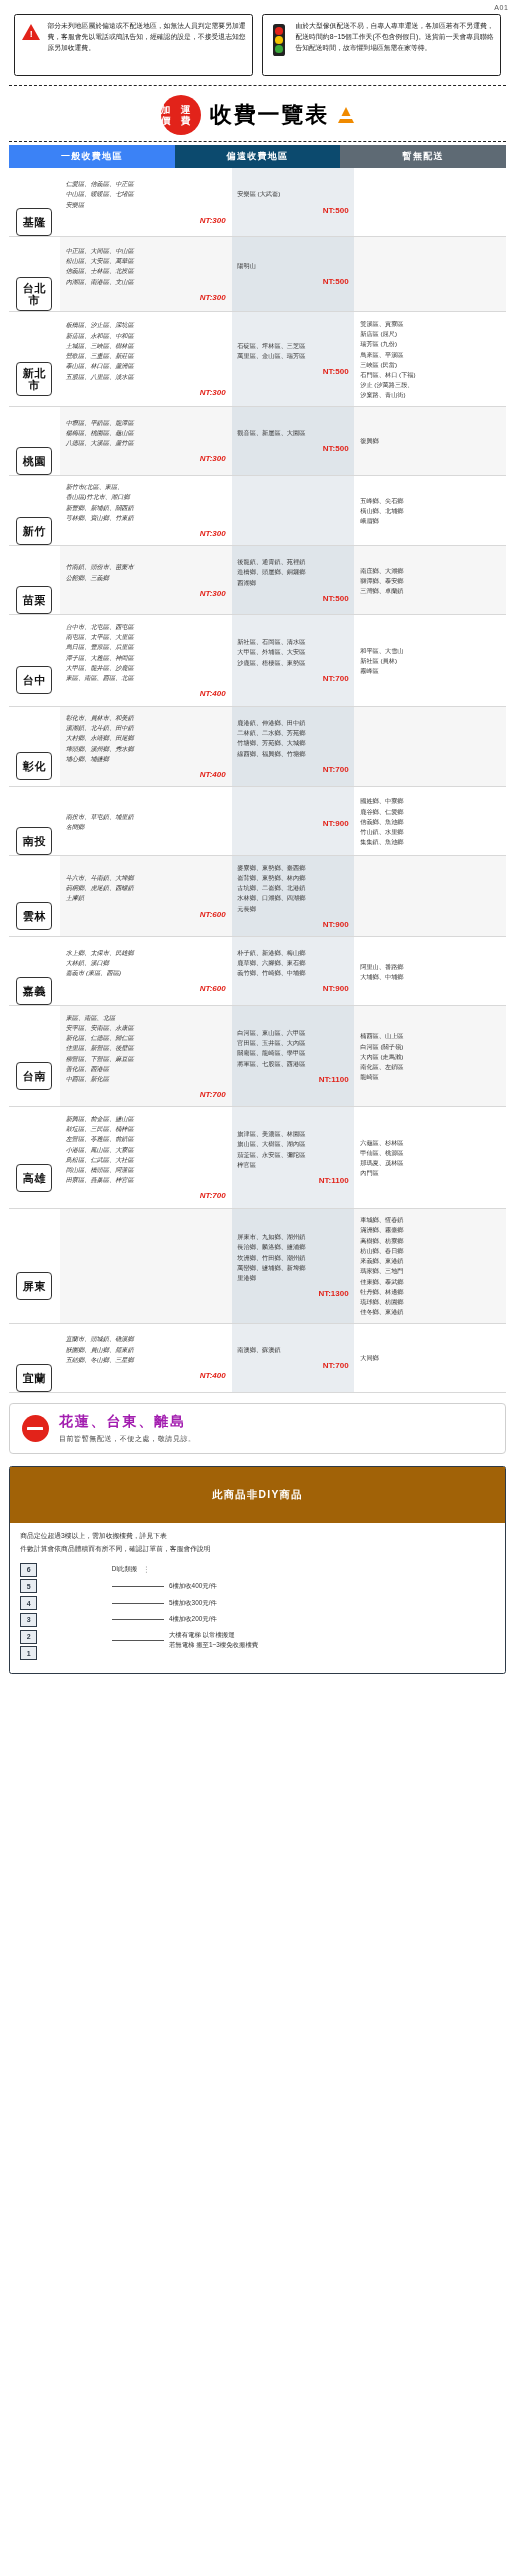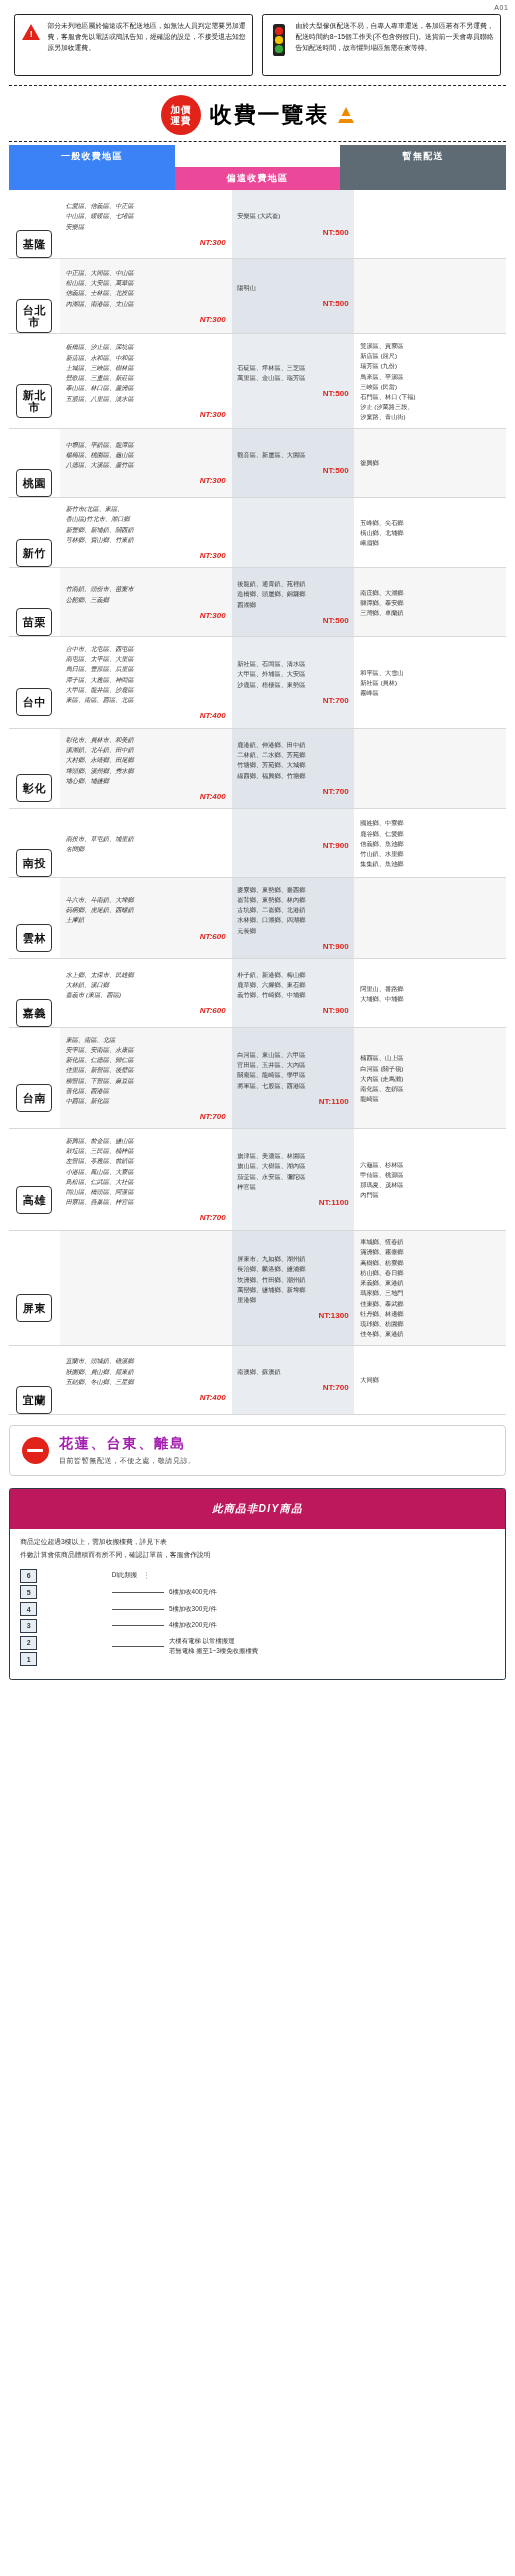--- a/index.html
+++ b/index.html
@@ -52,39 +52,39 @@
   .tlight i.g { background:#3aa83a; }
 
   
   .title-band {
     position:relative; margin:3.9px 9px 2.6px 9px; padding:9px 0 6.4px 0;
     border-top:1.9px dashed #222; border-bottom:1.9px dashed #222;
     display:flex; align-items:center; justify-content:center; gap:9px;
   }
   .price-badge {
     width:40px; height:40px; border-radius:50%;
-    background:#e2231a; color:#fff; display:flex; flex-direction:column;
+    background:#e2231a; color:#fff; display:flex; flex-direction:row;
     align-items:center; justify-content:center; font-size:9.7px; font-weight:bold;
     line-height:1.15; letter-spacing:0.6px;
   }
   .title-main { font-size:22px; font-weight:bold; color:#000000; letter-spacing:1.9px; }
   .cone {
     width:0; height:0; border-left:8.4px solid transparent; border-right:8.4px solid transparent;
     border-bottom:16.7px solid #f08a00; position:relative;
   }
   .cone:after{ content:""; position:absolute; left:-8.4px; top:9px; width:16.7px; height:2.6px; background:#fff;}
 
   
   .legend { display:flex; margin:2.6px 9px 0 9px; }
   .legend div {
     flex:1; text-align:center; color:#fff; font-size:9px; font-weight:bold;
     padding:5.2px 0; letter-spacing:1.3px;
   }
   .lg-a { background:#3b82f6; }
-  .lg-b { background:#ec4899;margin-top:22px; }
+  .lg-b { background:#0c4a6e; }
   .lg-c { background:#5e6a74; }
 
   
   table.fee { width:497px; margin:0 9px; border-collapse:collapse; table-layout:fixed; }
   table.fee td { vertical-align:middle; padding:0; }
 
   .city-cell { width:48px; text-align:center; }
   .city-pill {
     display:inline-flex; align-items:center; justify-content:center;
     width:36px; min-height:28px; border:1.3px solid #333; border-radius:3.9px;
@@ -114,22 +114,22 @@
     display:flex; align-items:center; gap:10.3px; padding:9px 11.6px; background:#fff;
   }
   .nodel-ico { width:27px; height:27px; border-radius:50%; background:#e2231a; position:relative; flex:0 0 27px;}
   .nodel-ico:after{ content:""; position:absolute; left:5.8px; top:12.2px; width:15.5px; height:3.2px; background:#fff; border-radius:0.6px;}
   .nodel-t1 { font-size:14px; font-weight:bold; color:#a21caf; letter-spacing:1.9px; }
   .nodel-t2 { font-size:7px; color:#444; margin-top:3.2px; letter-spacing:0.6px;}
 
   
   .diy { margin:11.6px 9px 0 9px; border:1.3px solid #2e3a47; border-radius:2.6px; background:#fff; }
   .diy-head {
-    background:#be185d; color:#fff; text-align:center; font-size:10.3px; font-weight:bold;
-    padding:13px 0; letter-spacing:1.3px;font-style:italic;
+    background:#a16207; color:#fff; text-align:center; font-size:10.3px; font-weight:bold;
+    padding:21px 0; letter-spacing:1.3px;
   }
   .diy-note { font-size:6.8px; line-height:1.8; color:#333; padding:7.7px 10.3px 2.6px 10.3px; }
   .diy-body { display:flex; padding:3.9px 10.3px 11.6px 10.3px; gap:6.4px; }
   .floors { flex:0 0 85px; }
   .floor-row {
     height:16.7px; display:flex; align-items:center; gap:3.9px;
     font-size:6.4px; color:#2e3a47;
   }
   .floor-num {
     width:16.7px; height:14px; border:0.6px solid #2e3a47; background:#e8edf2;

